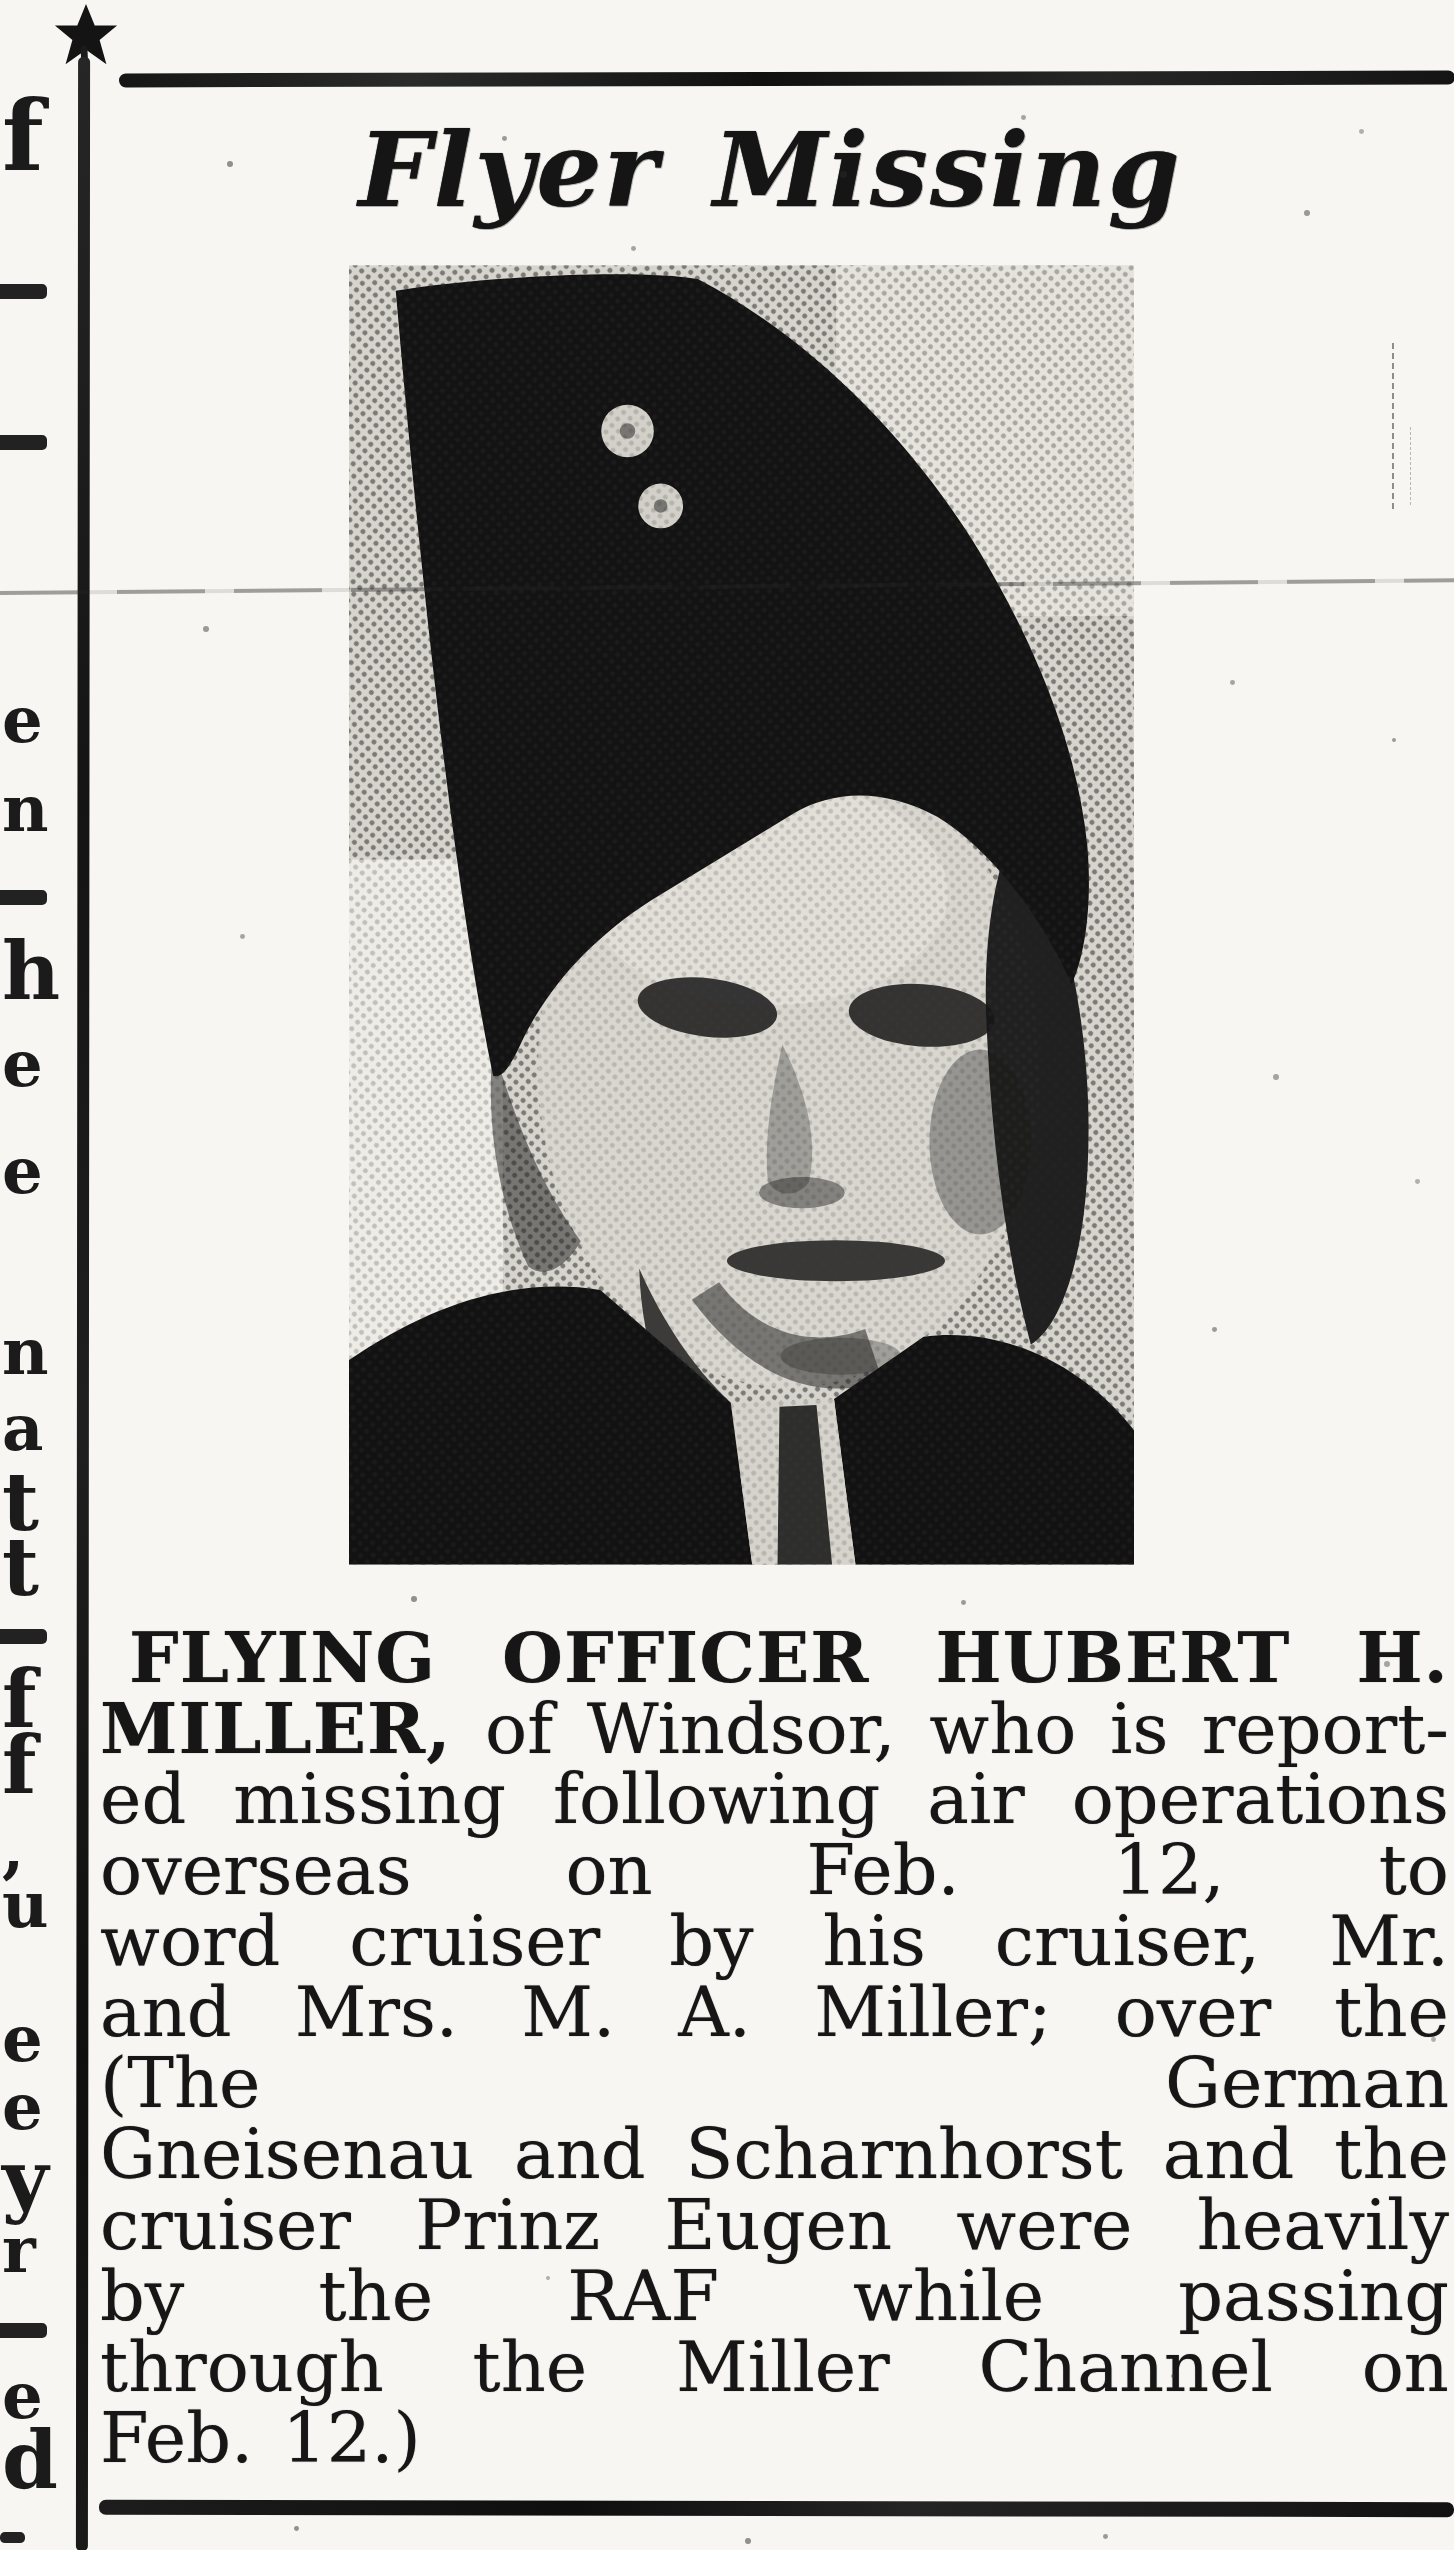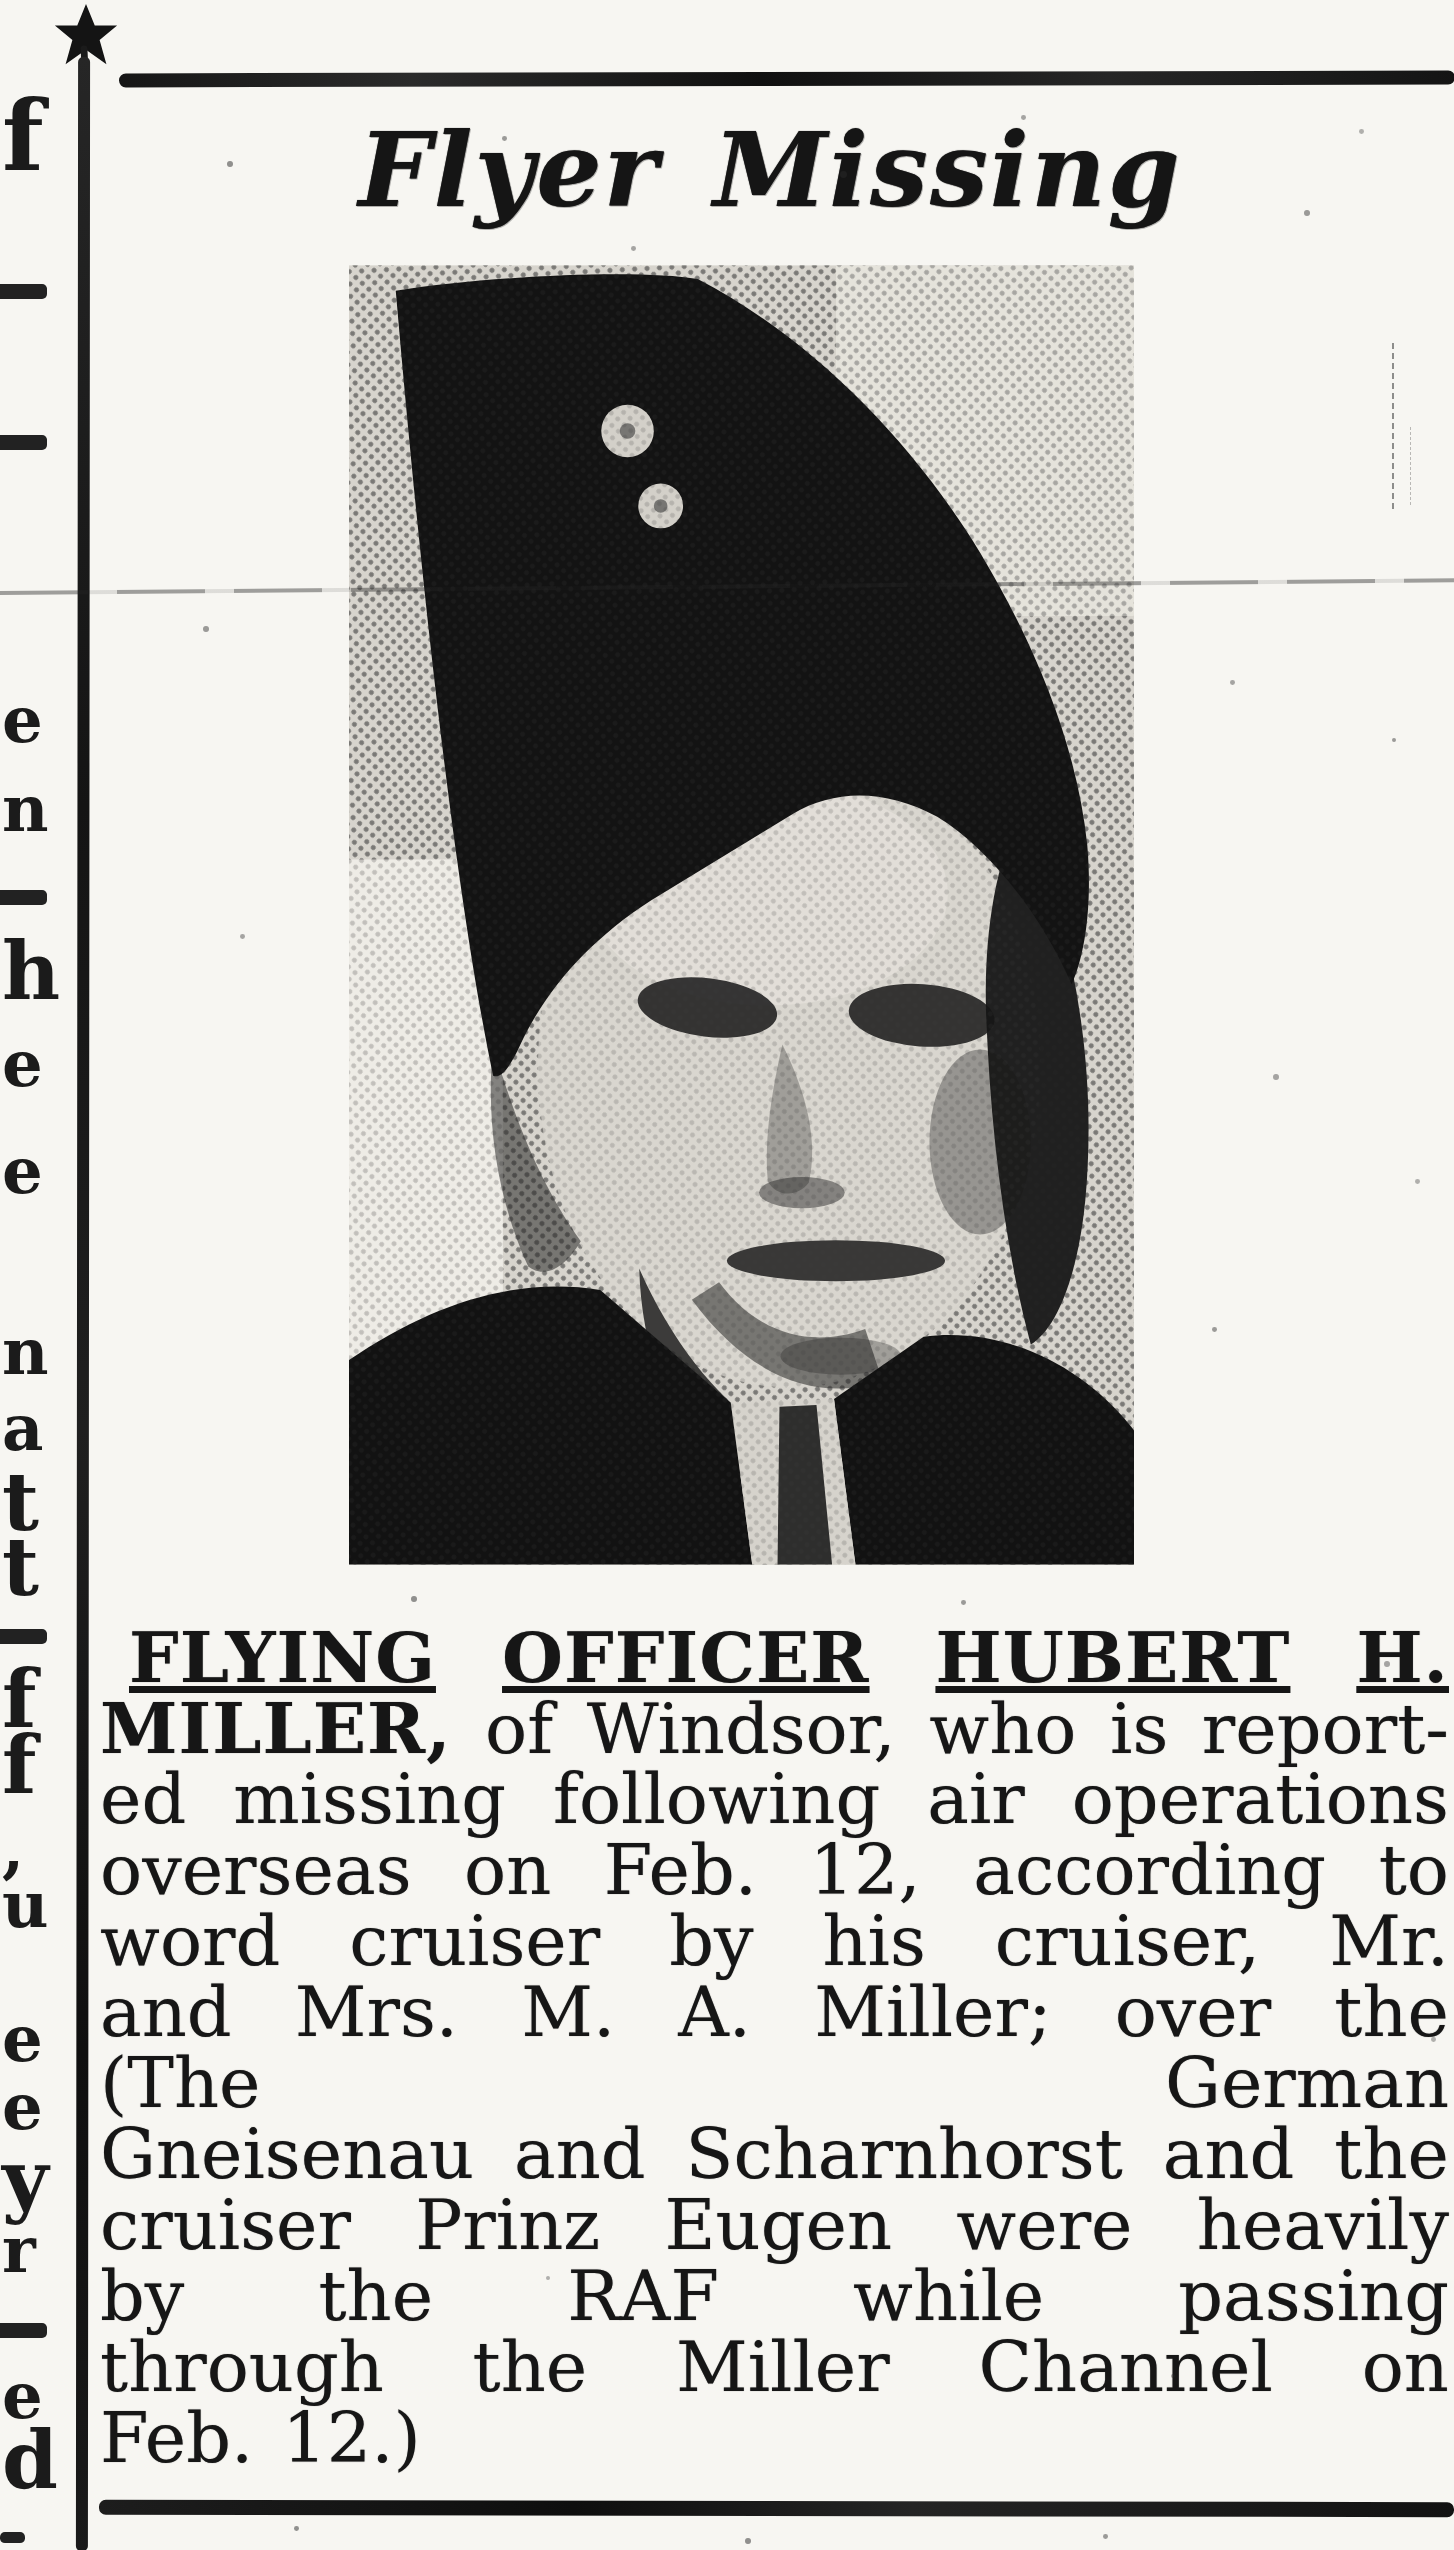--- a/index.html
+++ b/index.html
@@ -52,21 +52,21 @@
   
   .caption{
     position:absolute;left:100px;top:1622px;width:1349px;
     color:#161616;font-size:70px;
     text-shadow:0 0 1px rgba(25,25,25,.55);
   }
   .cap-line{
     display:flex;justify-content:space-between;align-items:baseline;
     height:71px;line-height:71px;white-space:nowrap;
   }
-  .cap-line.indent{padding-left:29px;text-decoration:underline;}
+  .cap-line.indent{padding-left:29px;}
   .cap-line.last{justify-content:flex-start;gap:29px;}
   .cap-line .w{display:inline-block;}
   .cap-line .w.b{font-weight:700;letter-spacing:1px;}
 
   
   .margin-col{position:absolute;left:0;top:0;width:78px;height:2550px;}
   .m-frag{
     position:absolute;left:1.9px;transform:translateY(-55%);
     font-weight:700;font-size:64px;color:#1b1b1b;line-height:1;
   }
@@ -191,21 +191,20 @@
         <span class="w">missing</span>
         <span class="w">following</span>
         <span class="w">air</span>
         <span class="w">operations</span>
       </div>
       <div class="cap-line">
         <span class="w">overseas</span>
         <span class="w">on</span>
         <span class="w">Feb.</span>
         <span class="w">12,</span>
-        <span class="w">according</span>
         <span class="w">to</span>
       </div>
       <div class="cap-line">
         <span class="w">word</span>
         <span class="w">cruiser</span>
         <span class="w">by</span>
         <span class="w">his</span>
         <span class="w">cruiser,</span>
         <span class="w">Mr.</span>
       </div>

